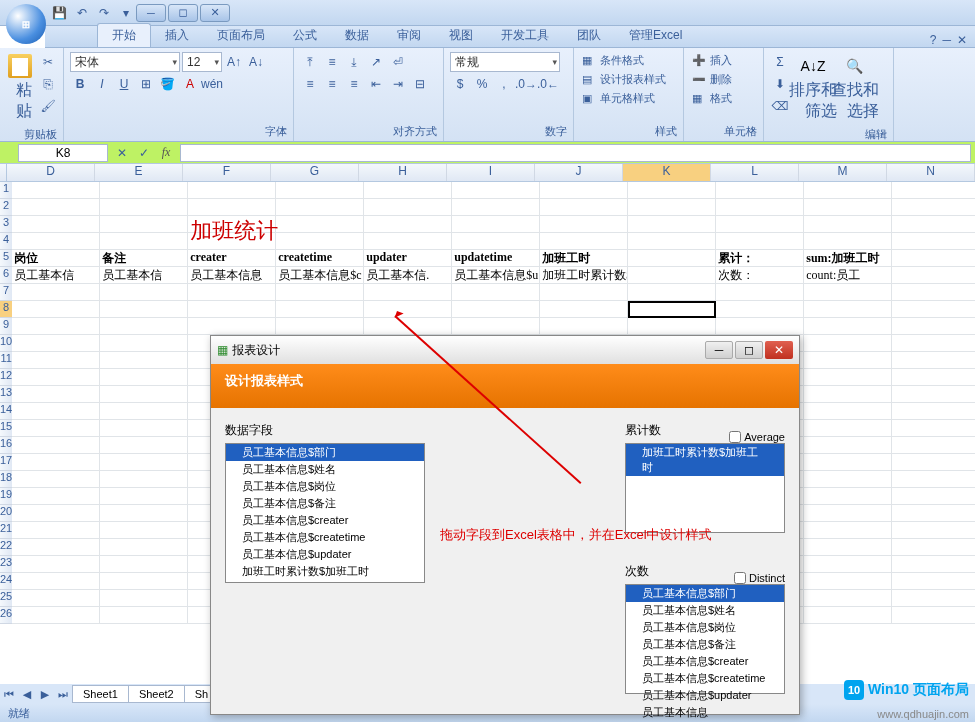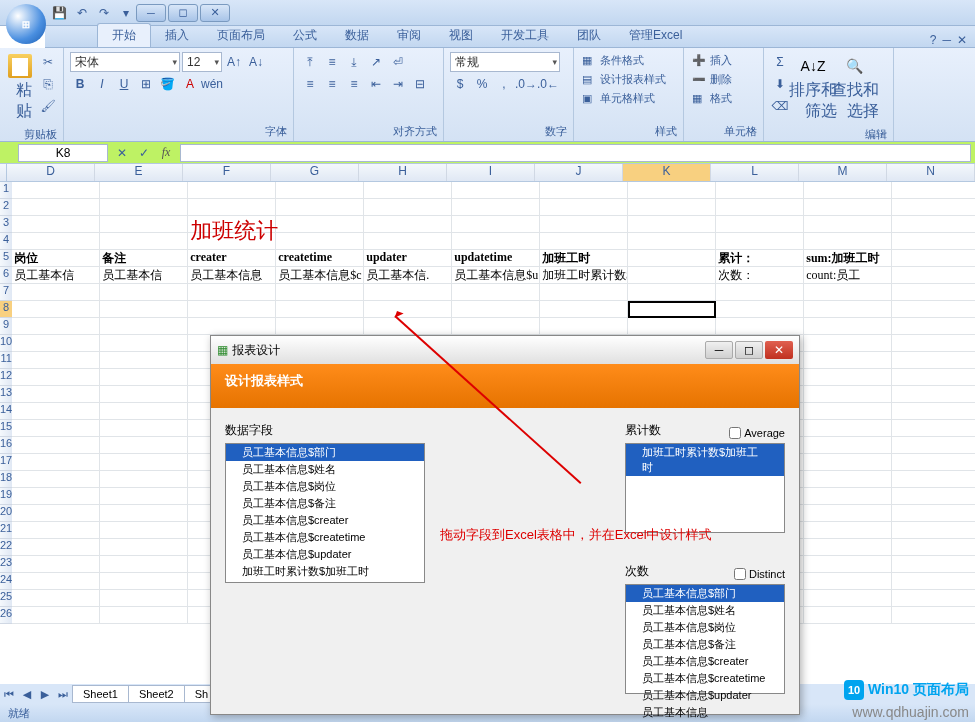--- a/index.html
+++ b/index.html
@@ -77,30 +77,30 @@
 .wb.mm { background:linear-gradient(#f0f0f0,#d0d0d0); border:1px solid #aaa; border-radius:2px; margin-right:2px;}
 .dlg-header { background:linear-gradient(#ff8c1a,#e67300); color:#fff; padding:8px 14px 18px; }
 .dlg-header .h1 { font-size:13px; font-weight:bold; }
 .dlg-header .h2 { font-size:11px; margin-top:2px; }
 .dlg-body { padding:14px; display:flex; gap:20px; }
 .panel { }
 .panel-label { font-size:12px; margin-bottom:4px; }
 .listbox { background:#fff; border:1px solid #888; font-size:11px; font-family:SimSun; }
 .listbox div { padding:1px 16px; }
 .listbox .sel { background:#2060c0; color:#fff; }
-.chk { font-size:11px; display:inline-flex; align-items:center; gap:3px; }
+.chk { font-size:11px; display:inline-flex; align-items:flex-end; gap:3px; }
 .chk input { width:12px; height:12px; }
 
 
 .anno-line { position:absolute; border-top:2px solid #d00; transform-origin:left center; }
 .anno-text { position:absolute; color:#d00; font-size:13px; }
 .anno-arrow { position:absolute; width:0; height:0; border:5px solid transparent; border-bottom-color:#d00; }
 
 
-.wm { position:absolute; right:6px; bottom:2px; font-size:14px; color:#888; }
+.wm { position:absolute; right:6px; bottom:2px; font-size:11px; color:#888; }
 .win10badge { position:absolute; right:6px; bottom:22px; display:flex; align-items:center; gap:4px; font-size:14px; font-weight:bold; }
 .win10badge .sq { width:20px; height:20px; background:#00a4ef; border-radius:4px; display:flex; align-items:center; justify-content:center; color:#fff; font-size:11px;}
 
 
 .ico-paste { width:24px; height:24px; background:linear-gradient(#f8d060,#e0a020); border-radius:2px; position:relative; }
 .ico-paste::before { content:""; position:absolute; top:4px; left:4px; right:4px; bottom:2px; background:#fff; }
 .ico-sort { width:24px; height:24px; display:flex; align-items:center; justify-content:center; font-size:14px; }
 </style>
 </head>
 <body>

